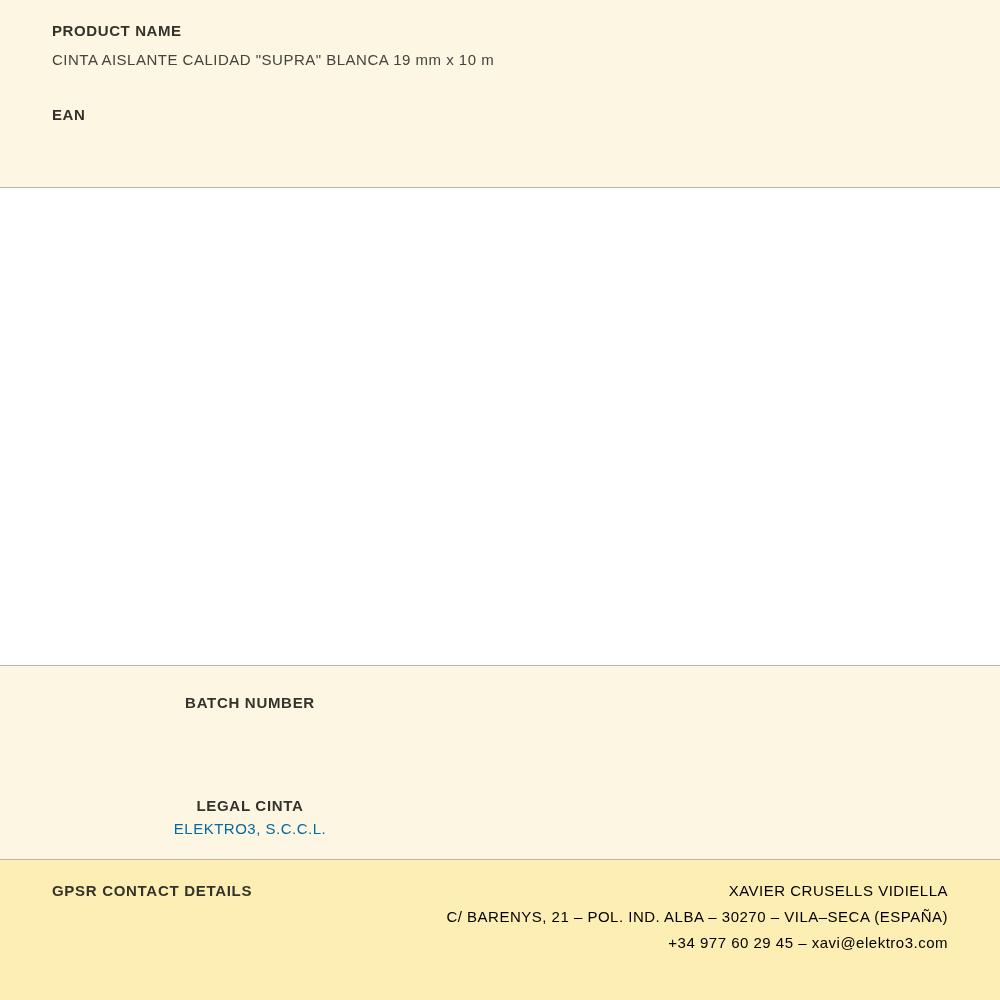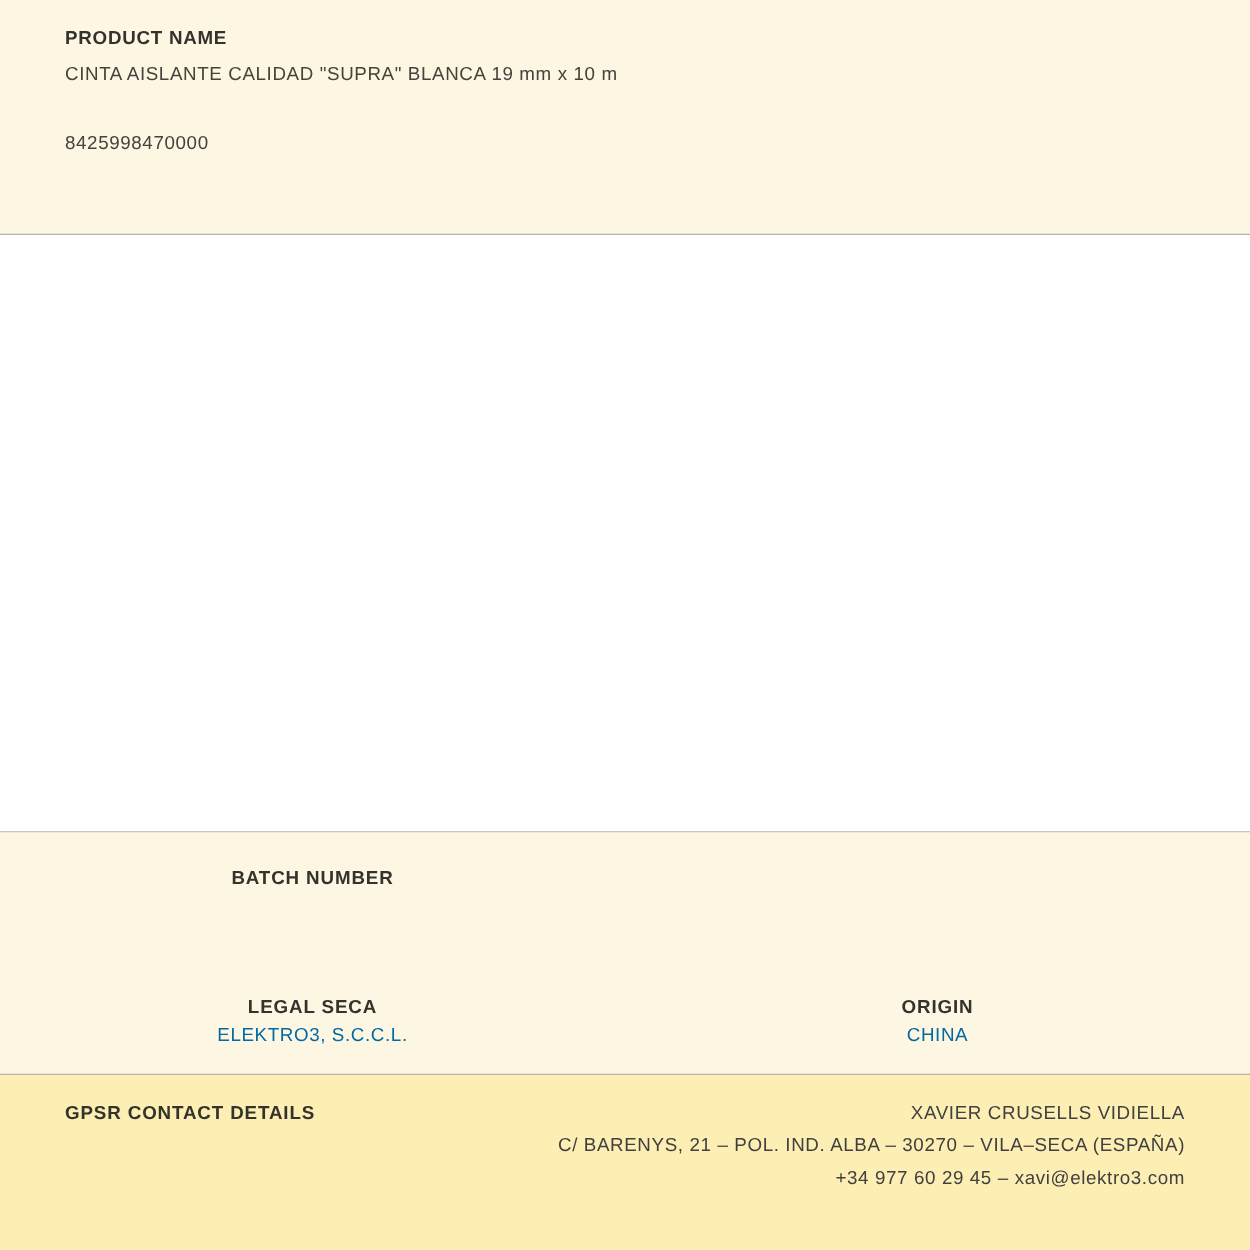--- a/index.html
+++ b/index.html
@@ -102,58 +102,54 @@
     margin: 0;
     padding-top: 0px;
     text-align: center;
   }
   .footer-lines {
     text-align: right;
   }
   .footer-line {
     font-size: 15px;
     letter-spacing: 0.5px;
-    color: #404040;
+    color: #000000;
     margin: 0 0 9px 0;
     white-space: nowrap;
     text-align: right;
   }
 </style>
 </head>
 <body>
 
 <div class="sheet">
 
   <div class="top-block">
     <p class="field-label">PRODUCT NAME</p>
     <p class="field-value">CINTA AISLANTE CALIDAD "SUPRA" BLANCA 19 mm x 10 m</p>
     <div class="spacer-28"></div>
-    <p class="field-value">8425998470000</p>
+    <p class="field-label">EAN</p>
   </div>
 
   <div class="middle-block"></div>
 
   <div class="batch-block">
     <div class="two-col">
       <div class="col">
         <p class="col-heading">BATCH NUMBER</p>
         <p class="col-value"></p>
       </div>
     </div>
 
     <div class="batch-gap"></div>
 
     <div class="two-col">
       <div class="col">
-        <p class="col-heading">LEGAL SECA</p>
+        <p class="col-heading">LEGAL CINTA</p>
         <p class="col-value">ELEKTRO3, S.C.C.L.</p>
-      </div>
-      <div class="col">
-        <p class="col-heading">ORIGIN</p>
-        <p class="col-value">CHINA</p>
       </div>
     </div>
   </div>
 
   <div class="footer-block">
     <p class="footer-title">GPSR CONTACT DETAILS</p>
     <div class="footer-lines">
       <p class="footer-line">XAVIER CRUSELLS VIDIELLA</p>
       <p class="footer-line">C/ BARENYS, 21 – POL. IND. ALBA – 30270 – VILA–SECA (ESPAÑA)</p>
       <p class="footer-line">+34 977 60 29 45 – xavi@elektro3.com</p>

